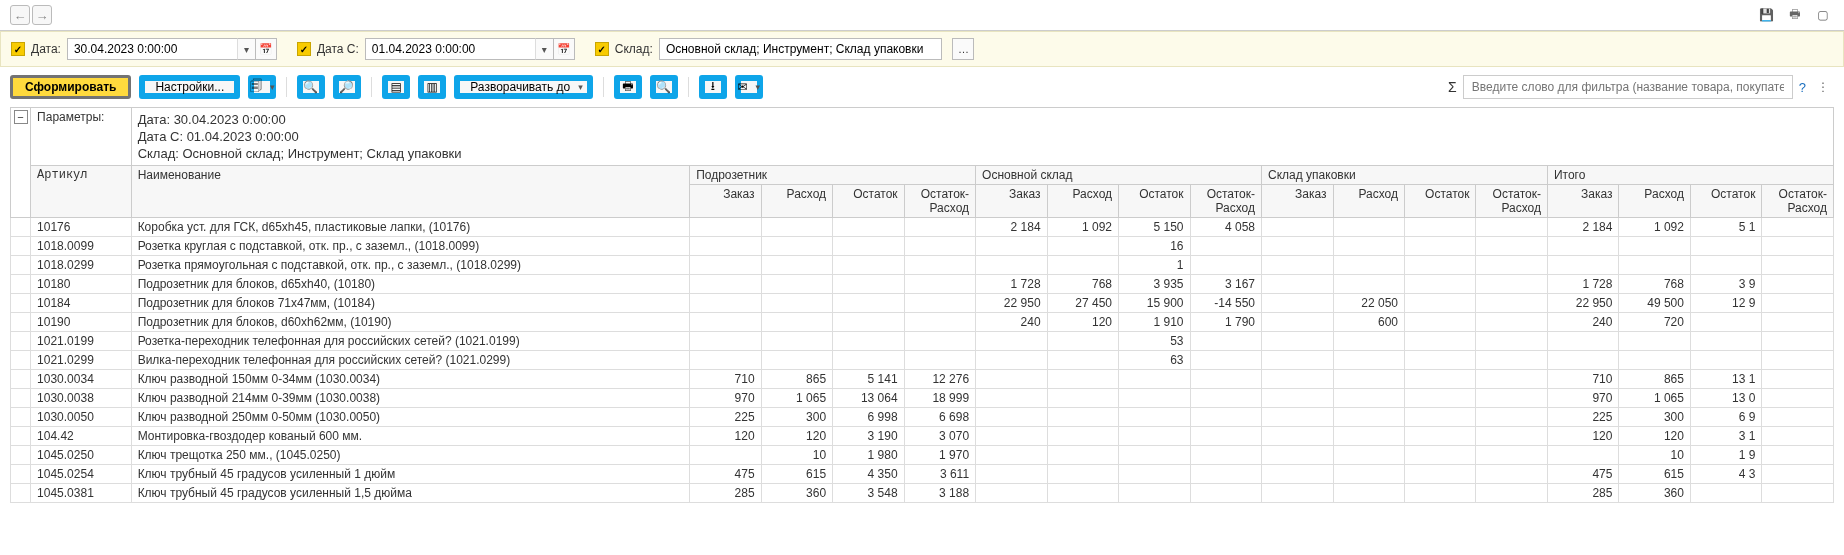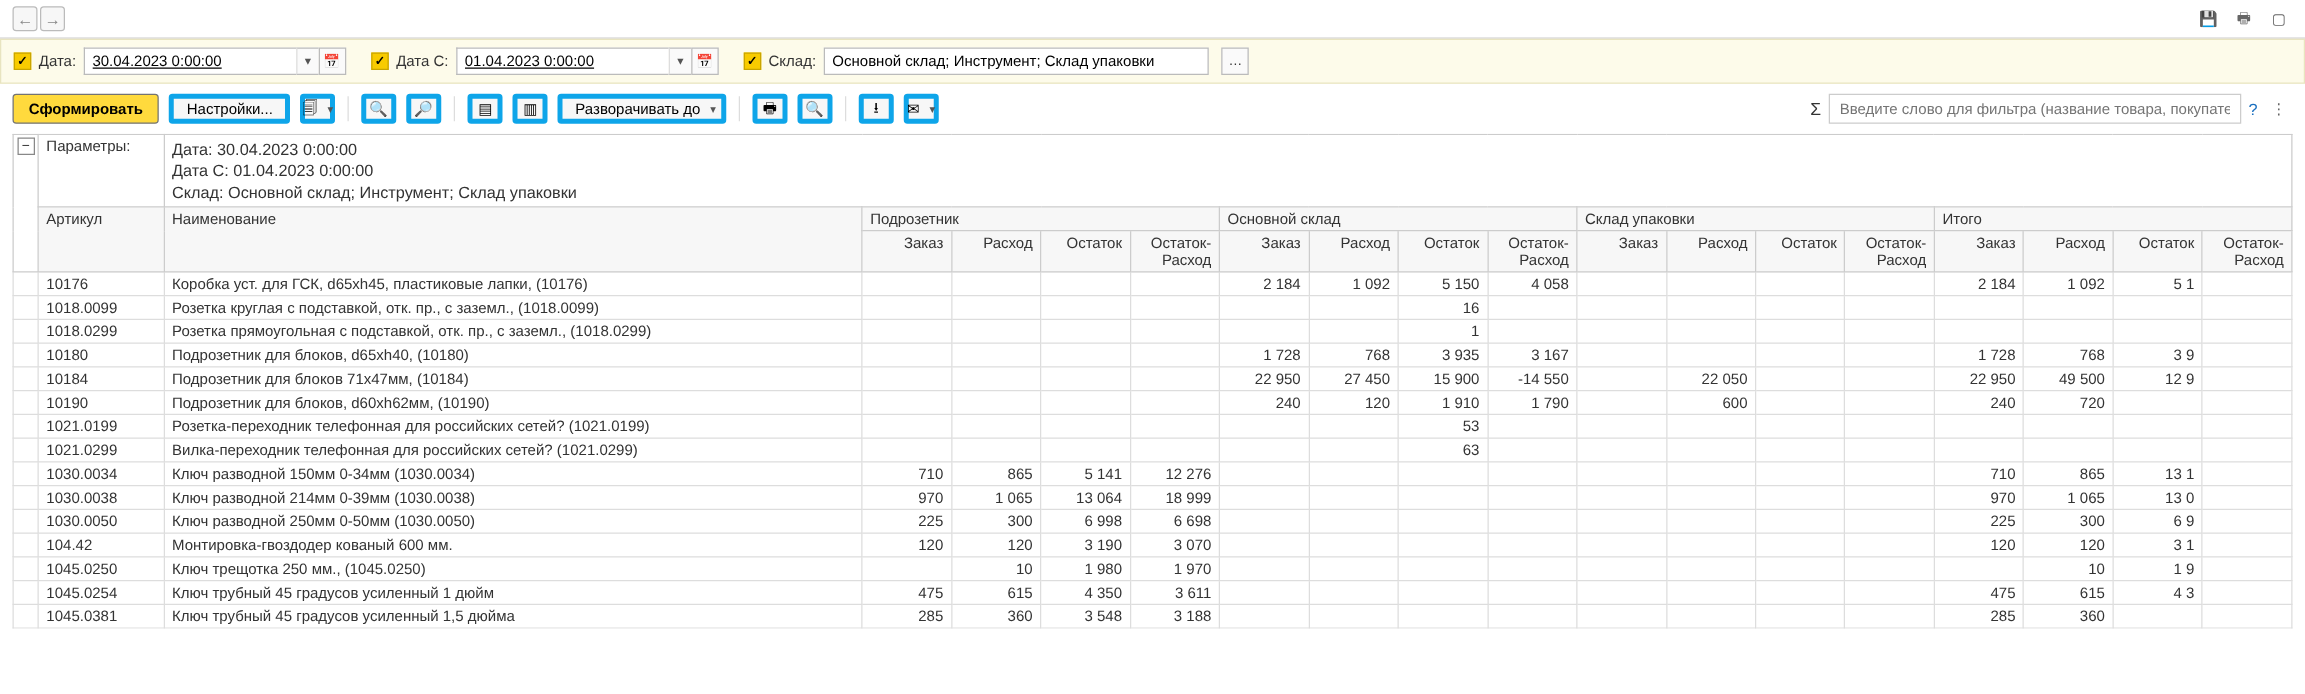--- a/index.html
+++ b/index.html
@@ -9,46 +9,46 @@
   .page-title { font-size: 18px; margin-left: 20px; }
   .titlebar-right { margin-left: auto; display: flex; gap: 6px; }
   .icon-btn-flat { width: 22px; height: 22px; display: inline-flex; align-items: center; justify-content: center; cursor: pointer; color: #666; }
 
   .filter-bar { display: flex; align-items: center; padding: 6px 10px; background: #fdfbea; border: 1px solid #e8e4c0; gap: 20px; }
   .filter-block { display: flex; align-items: center; gap: 6px; }
   .chk { width: 14px; height: 14px; background: #f8cb00; border: 1px solid #c9a500; display: inline-flex; align-items: center; justify-content: center; color: #000; font-size: 10px; font-weight: bold; }
   .filter-label { font-size: 12px; text-align: center; }
   .filter-input { height: 22px; border: 1px solid #bbb; padding: 0 6px; font-size: 12px; }
   .date-combo { display: flex; }
-  .date-input { width: 170px; border-right: none; text-decoration: underline; }
+  .date-input { width: 170px; border-right: none; }
   .date-dd { width: 18px; height: 22px; border: 1px solid #bbb; border-left: 1px solid #ddd; border-right: none; background: #fafafa; display: inline-flex; align-items: center; justify-content: center; cursor: pointer; font-size: 10px; color: #555; }
   .date-cal { width: 22px; height: 22px; border: 1px solid #bbb; background: #fafafa; display: inline-flex; align-items: center; justify-content: center; cursor: pointer; font-size: 11px; }
-  .wh-input { width: 308px; }
+  .wh-input { width: 283px; }
   .wh-more { width: 22px; height: 22px; border: 1px solid #bbb; background: #fafafa; margin-left: 4px; display: inline-flex; align-items: center; justify-content: center; cursor: pointer; font-size: 11px; letter-spacing: -1px; }
 
   .toolbar { display: flex; align-items: center; padding: 8px 10px; gap: 8px; }
-  .btn-primary { height: 24px; padding: 0 12px; background: #ffda3d; border: 1px solid #737373; border-radius: 3px; font-size: 12px; font-weight: bold; cursor: pointer; }
-  .btn { height: 24px; padding: 0 10px; background: #f7f7f7; border: 4px solid #0ea5e9; border-radius: 3px; font-size: 12px; cursor: pointer; display: inline-flex; align-items: center; gap: 4px; }
+  .btn-primary { height: 24px; padding: 0 12px; background: #ffda3d; border: 3px solid #737373; border-radius: 3px; font-size: 12px; font-weight: bold; cursor: pointer; }
+  .btn { height: 24px; padding: 0 10px; background: #f7f7f7; border: 6px solid #0ea5e9; border-radius: 3px; font-size: 12px; cursor: pointer; display: inline-flex; align-items: center; gap: 4px; }
   .btn-split { padding-right: 4px; }
   .btn-split::after { content: "▾"; font-size: 9px; margin-left: 4px; color: #555; }
   .btn-ico { height: 24px; width: 28px; padding: 0; justify-content: center; }
   .sep { width: 1px; height: 20px; background: #ddd; margin: 0 2px; }
   .toolbar-right { margin-left: auto; display: flex; align-items: center; gap: 6px; }
   .filter-wide { width: 330px; height: 24px; border: 1px solid #ccc; padding: 0 8px; font-size: 12px; color: #aaa; }
   .help-link { color: #1a6fbf; font-size: 13px; cursor: pointer; }
 
   .report-area { padding: 0 10px; overflow: auto; }
   table { border-collapse: collapse; width: 100%; min-width: 1560px; }
   th, td { border: 1px solid #ccc; padding: 2px 6px; font-size: 12px; vertical-align: top; text-align: left; }
   th { font-weight: normal; }
   .collapse-handle { width: 18px; text-align: center; vertical-align: top; padding: 0; }
   .collapse-btn { display: inline-block; width: 14px; height: 14px; border: 1px solid #888; text-align: center; line-height: 12px; font-size: 11px; cursor: pointer; margin-top: 2px; }
   .param-label { width: 90px; }
   .param-values p { margin: 2px 0; font-size: 13px; }
-  .col-art { width: 90px; }
+  .col-art { width: 90px; font-family: Liberation Mono, monospace; }
   .col-name { width: 500px; }
   .col-num { width: 64px; text-align: right; }
   td.num { text-align: right; }
   tr.data-row td { border: 1px solid #ddd; }
   .group-head { background: #f7f7f7; }
 </style>
 </head>
 <body>
 
 <div class="titlebar">

